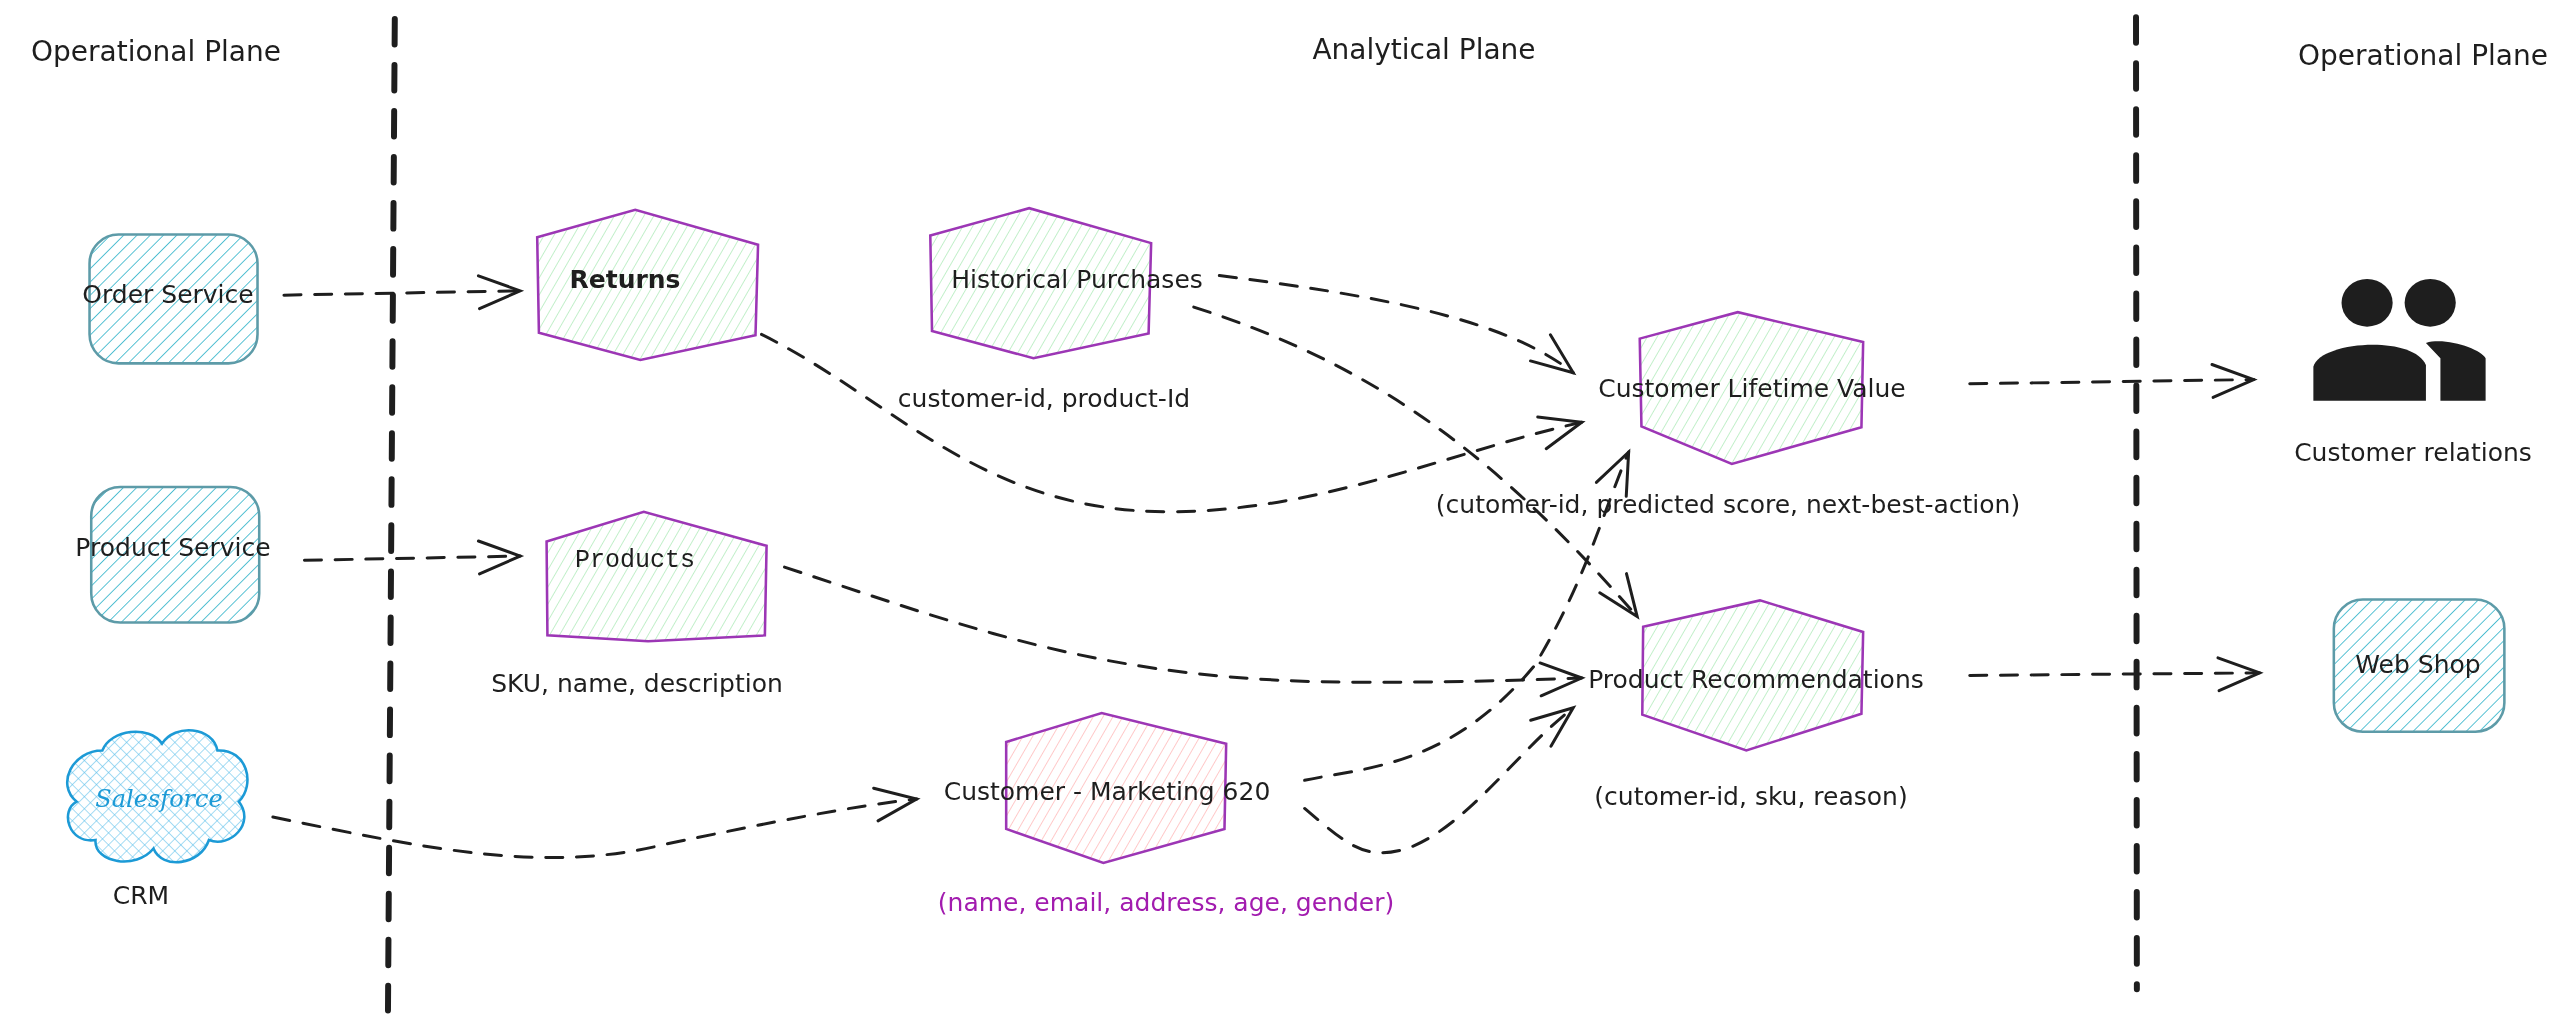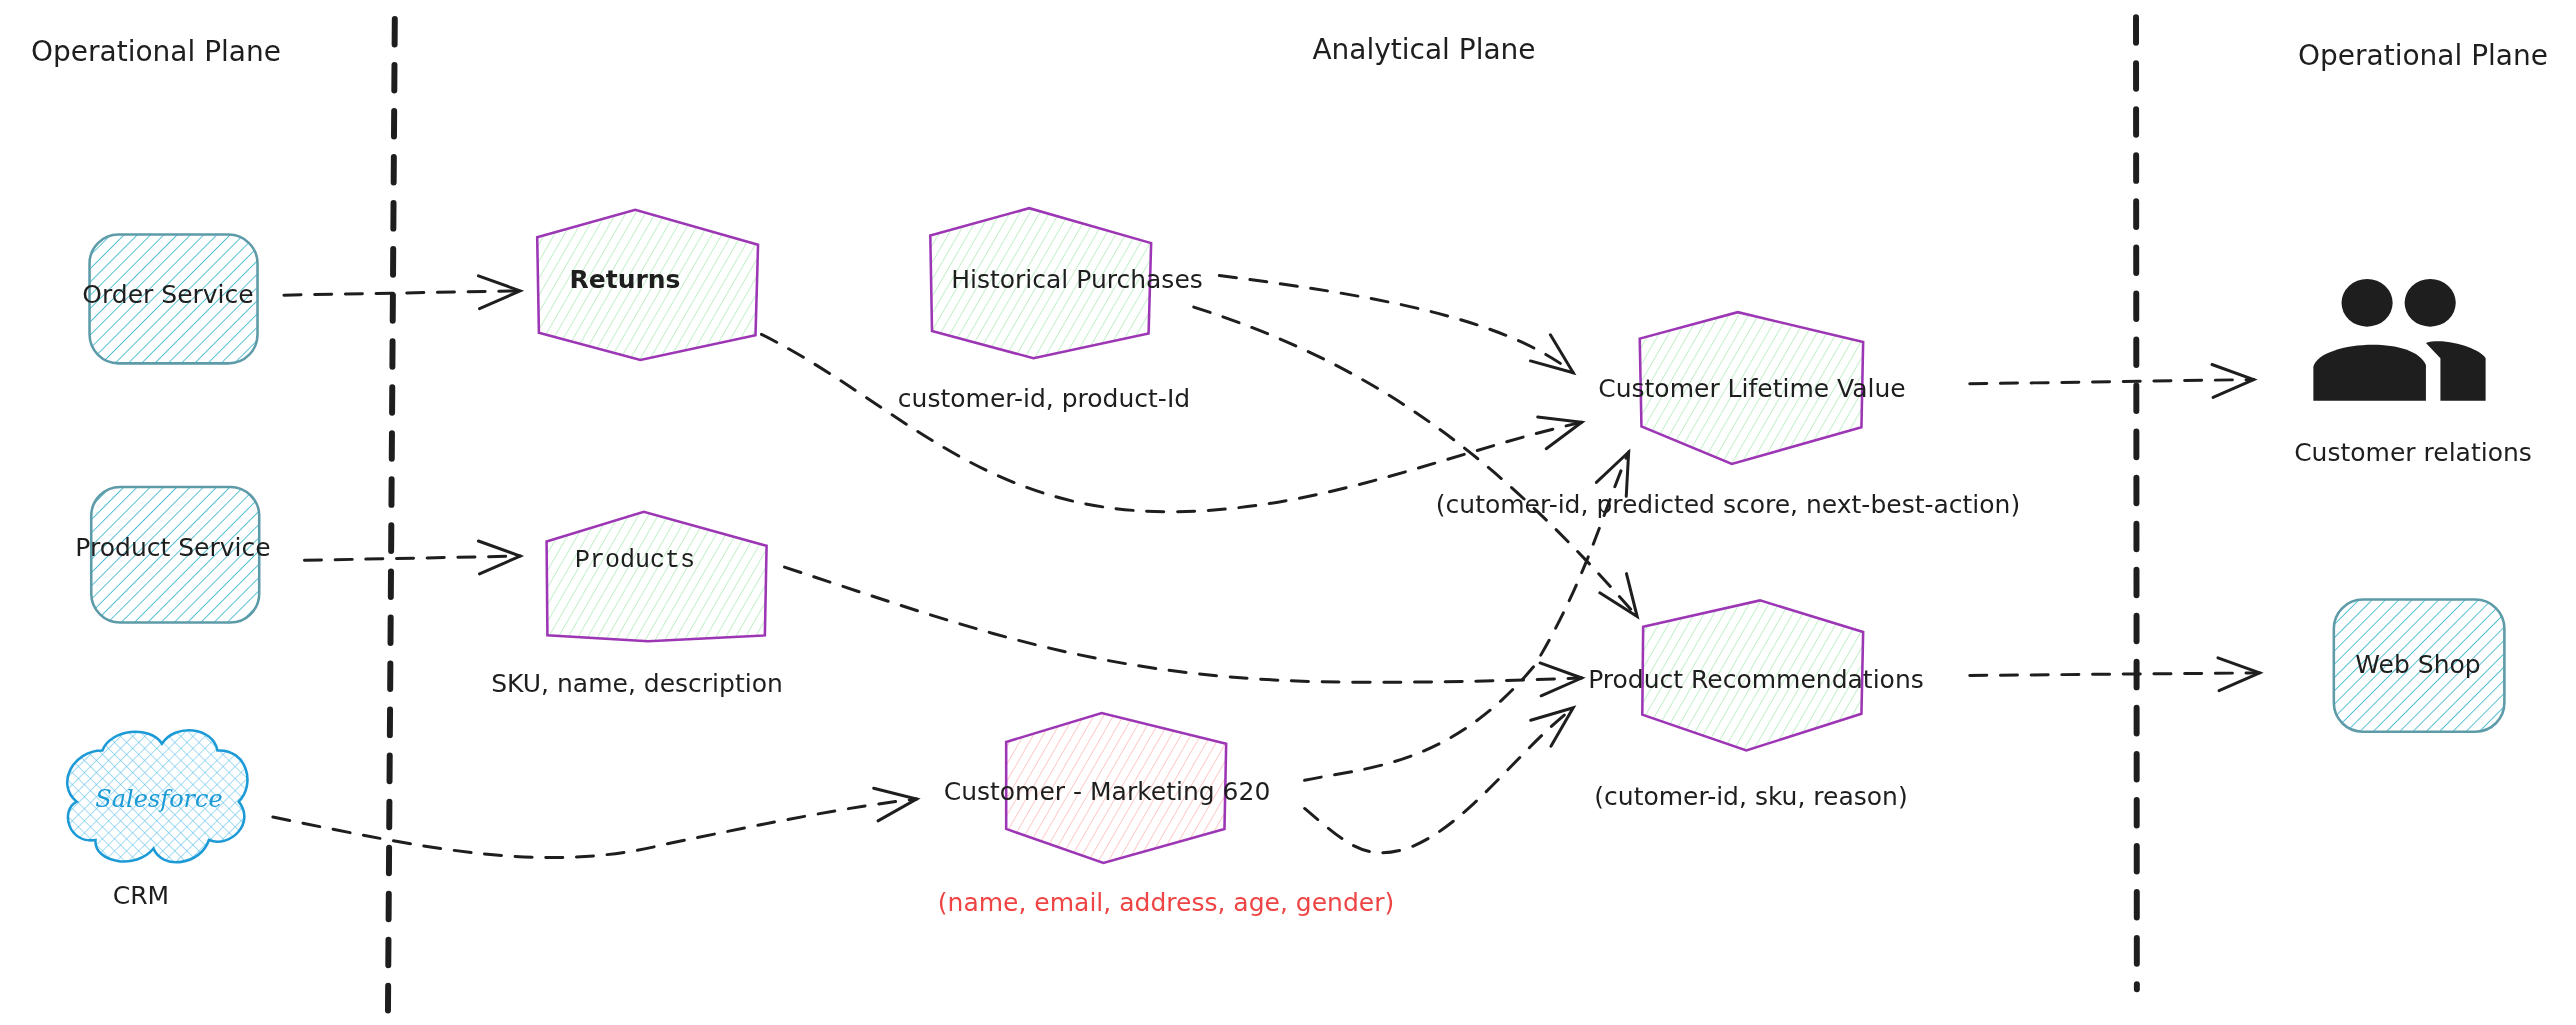--- a/index.html
+++ b/index.html
@@ -1,20 +1,20 @@
 <!DOCTYPE html>
 <html style="font-size:13.6px"><head>
 <meta charset="utf-8">
 <style>
   html,body{margin:0;padding:0;background:#ffffff;}
   body{width:2576px;height:1026px;position:relative;overflow:hidden;font-family:"DejaVu Sans","Liberation Sans",sans-serif;color:#1e1e1e;}
   svg#canvas{position:absolute;left:0;top:0;}
   .txt{position:absolute;white-space:nowrap;transform:translate(-50%,-50%);font-size:25px;color:#1e1e1e;}
   .plane{font-size:28px;}
-  .red{color:#ef4444;}
+  .red{color:#a21caf;}
   .sf{font-family:"DejaVu Serif",serif;font-style:italic;color:#1c9ad6;font-size:24px;}
 </style>
 </head>
 <body>
 
 <svg id="canvas" width="2576" height="1026" viewBox="0 0 3021 1203" xmlns="http://www.w3.org/2000/svg">
   <defs>
     <pattern id="hatchBlue" patternUnits="userSpaceOnUse" width="11" height="11" patternTransform="rotate(45)">
       <line x1="0" y1="0" x2="0" y2="11" stroke="#3bb7cc" stroke-width="2"></line>
     </pattern>

